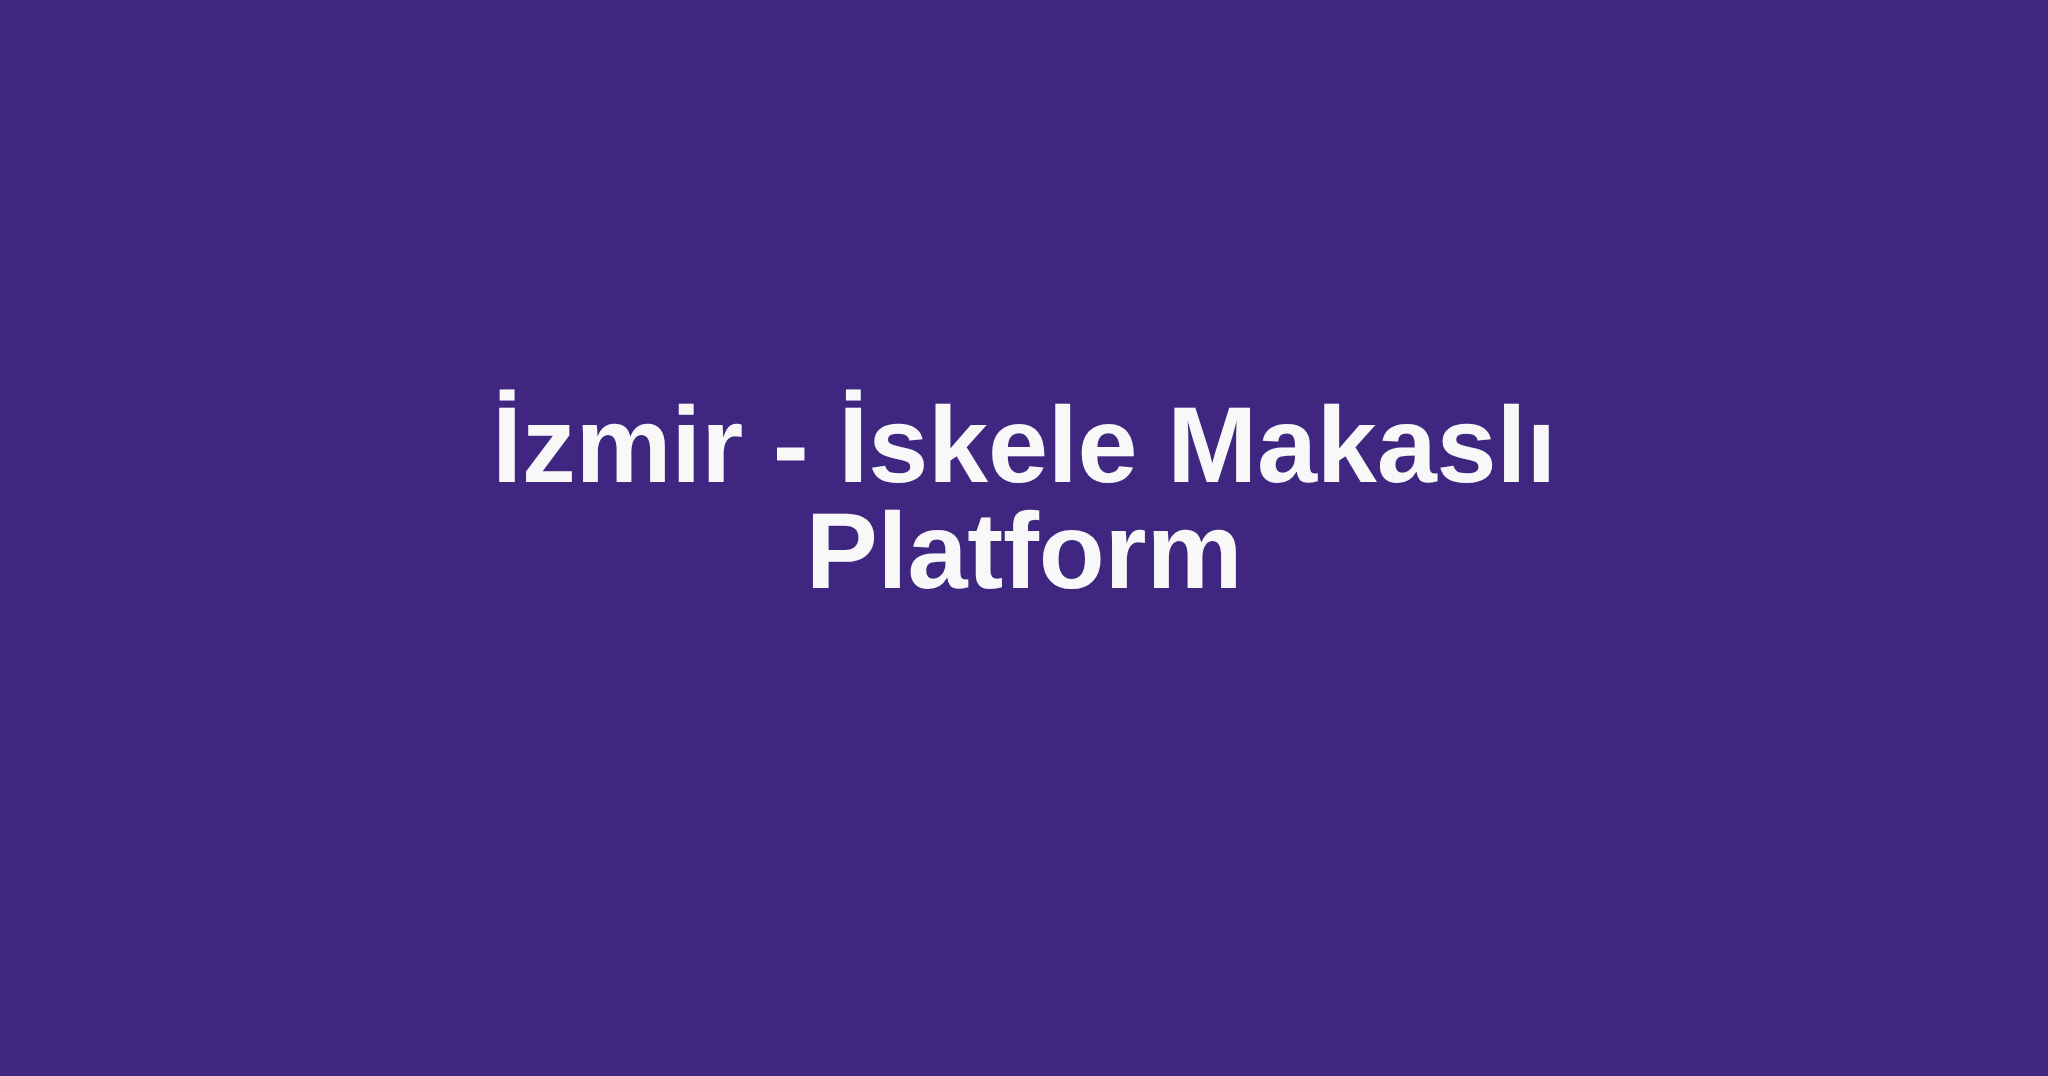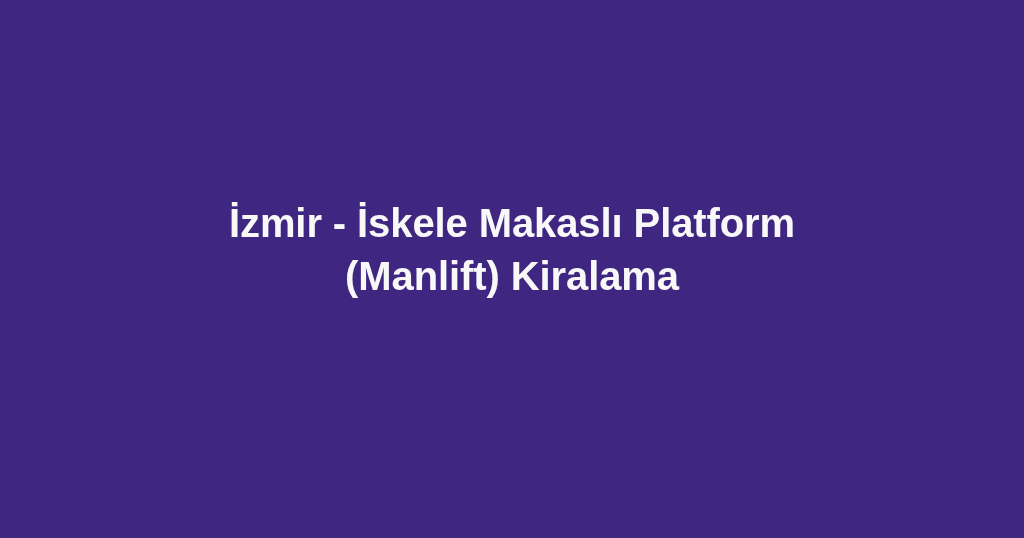--- a/index.html
+++ b/index.html
@@ -37,21 +37,21 @@
     
     margin-top: -38px;
     padding: 0 60px;
     box-sizing: border-box;
   }
 
   .banner-title {
     margin: 4px;
     padding: 0;
     font-family: "Liberation Sans", "DejaVu Sans", sans-serif;
-    font-size: 40px;
+    font-size: 54px;
     font-weight: 700;
     line-height: 53px;
     letter-spacing: -0.1px;
     color: #f8f8f8;
     text-align: center;
     max-width: 700px;
     word-wrap: break-word;
   }
 
   .title-line {
@@ -60,17 +60,16 @@
 </style>
 </head>
 <body>
 
 <div class="banner">
 
   <div class="banner-inner">
 
     <h1 class="banner-title">
       <span class="title-line">İzmir - İskele Makaslı Platform</span>
-      <span class="title-line">(Manlift) Kiralama</span>
     </h1>
 
   </div>
 </div>
 
 </body></html>

